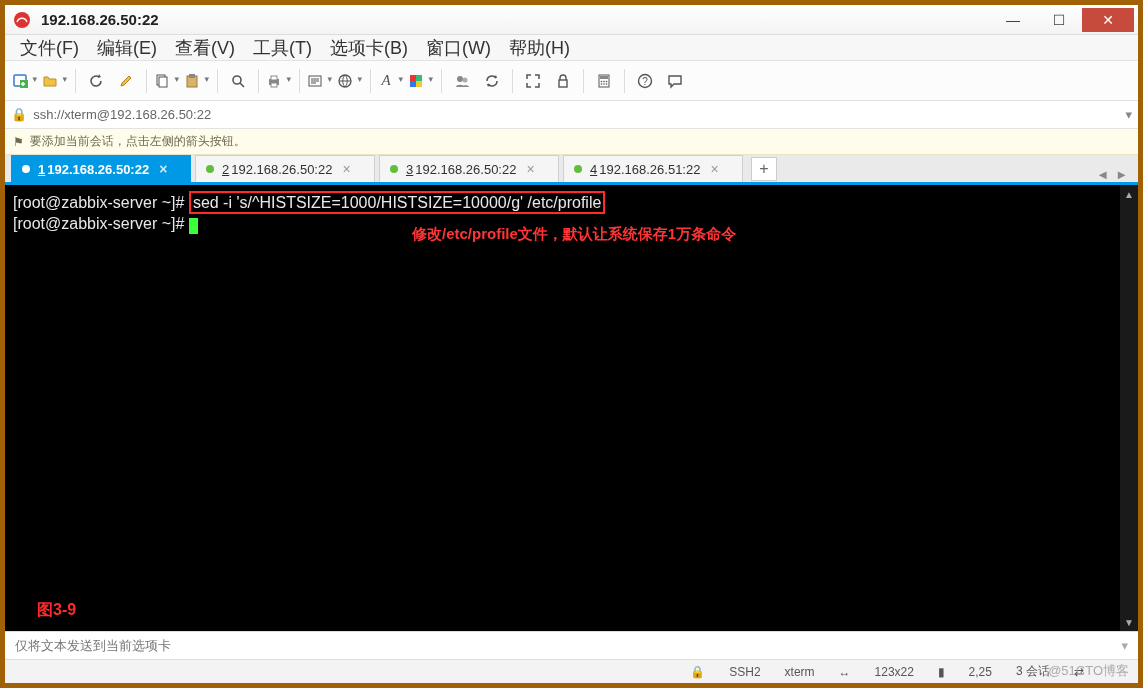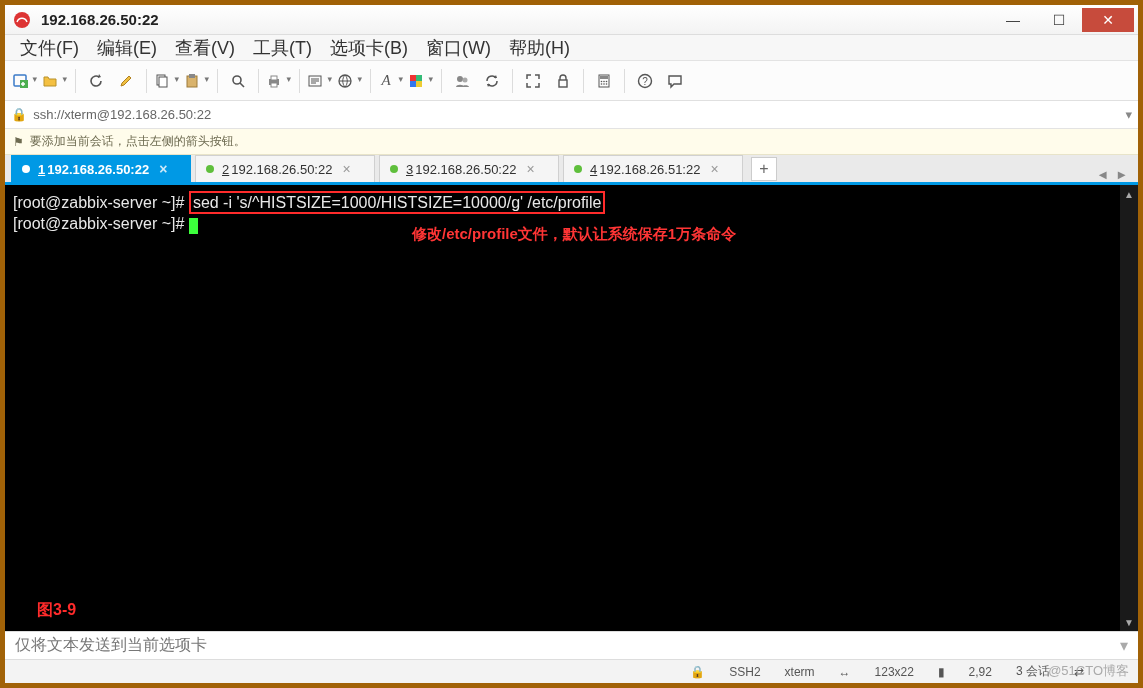--- a/index.html
+++ b/index.html
@@ -37,21 +37,21 @@
   .term-wrap { flex:1; position:relative; background:#000; overflow:hidden; }
   .terminal { position:absolute; inset:0 18px 0 0; background:#000; color:#e8e8e8; font-family:Consolas,"Courier New",monospace; font-size:16px; line-height:19px; padding:6px 8px; white-space:pre; }
   .red-box { border:2px solid #ff2b2b; padding:0 2px; display:inline-block; }
   .annot { color:#ff3535; font-weight:bold; position:absolute; font-size:15px; }
   .fig-label { color:#ff2b2b; font-weight:bold; position:absolute; left:14px; bottom:10px; font-size:16px;margin-left:18px; }
   .cursor-block { display:inline-block; width:9px; height:16px; background:#3cff3c; vertical-align:text-bottom; }
   .vscroll { position:absolute; top:0; right:0; bottom:0; width:18px; background:#1a1a1a; display:flex; flex-direction:column; align-items:center; }
   .vscroll .arr { height:18px; width:100%; color:#aaa; font-size:10px; display:flex; align-items:center; justify-content:center; cursor:pointer; }
   .vscroll .track { flex:1; background:#1a1a1a; position:relative; }
   .vscroll .thumb { position:absolute; left:2px; right:2px; top:0; height:320px; background:#4a4a4a; border-radius:2px; }
-  .input-row { height:28px; display:flex; align-items:center; padding:12px 10px; background:#fff; border-top:1px solid #ddd; color:#777; font-size:16px; }
+  .input-row { height:28px; display:flex; align-items:center; padding:12px 10px; background:#fff; border-top:1px solid #ddd; color:#777; font-size:13px; }
   .status-bar { height:24px; display:flex; align-items:center; padding:0 10px; background:#f3f3f3; border-top:1px solid #ddd; font-size:12px; color:#555; gap:24px; justify-content:flex-end; }
   .watermark { position:absolute; right:14px; bottom:8px; color:#aaa; font-size:13px; pointer-events:none; }
   svg { display:block; }
 </style>
 </head>
 <body>
 
 <div class="window">
 
   <div class="title-bar">
@@ -272,20 +272,20 @@
     <span style="margin-left:auto;color:#aaa;">▾</span>
   </div>
 
   <div class="status-bar">
     <span>🔒</span>
     <span>SSH2</span>
     <span>xterm</span>
     <span>↔</span>
     <span>123x22</span>
     <span>▮</span>
-    <span>2,92</span>
+    <span>2,25</span>
     <span>3 会话</span>
     <span>⇄</span>
     <span style="width:20px;"></span>
   </div>
 
   <div class="watermark">@51CTO博客</div>
 </div>
 
 </body></html>

